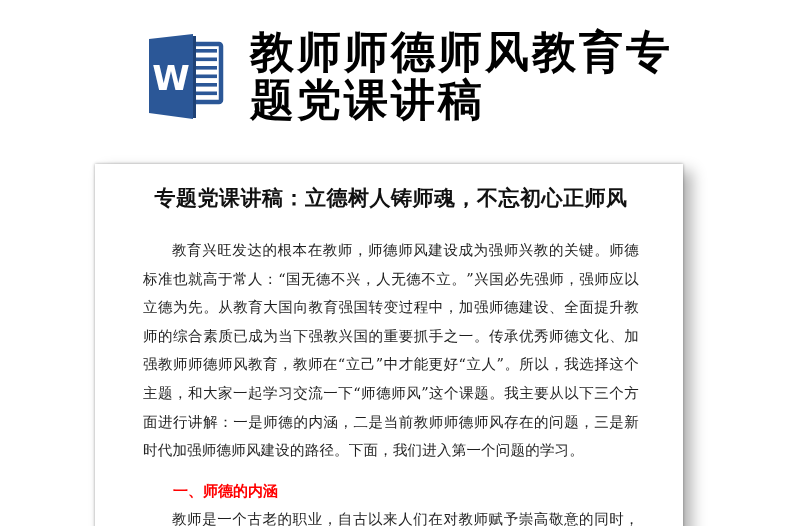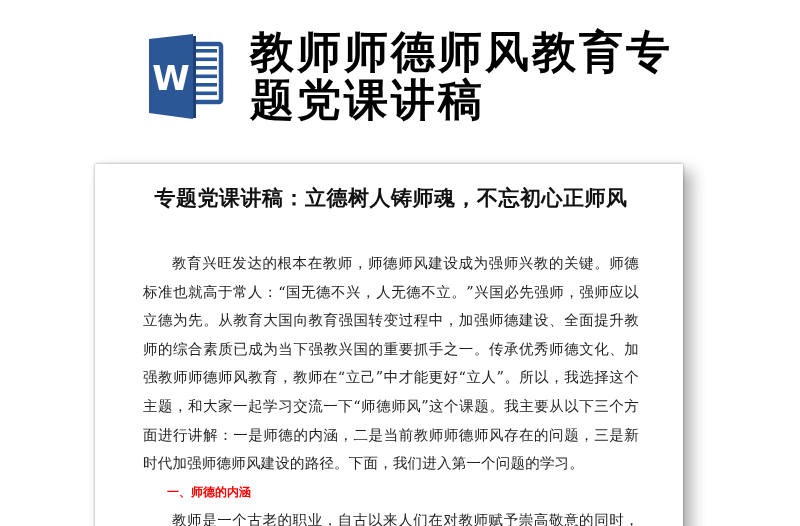--- a/index.html
+++ b/index.html
@@ -54,38 +54,39 @@
     padding: 20px 44px 0 48px;
   }
   .doc-title {
     font-family: "DejaVu Serif", "Liberation Serif", serif;
     font-weight: bold;
     font-size: 21px;
     line-height: 28px;
     letter-spacing: 0.5px;
     text-align: center;
     color: #111111;
-    margin-bottom: 37px;
+    margin-bottom: 24px;
   }
   .body-para {
     font-family: "DejaVu Serif", "Liberation Serif", serif;
     font-size: 14.5px;
     line-height: 28.6px;
     letter-spacing: 0.2px;
     color: #1f1f1f;
     text-align: justify;
     text-indent: 2em;
   }
   .section-heading {
     font-family: "DejaVu Sans", "Liberation Sans", sans-serif;
     font-weight: bold;
-    font-size: 12px;
+    font-size: 15px;
     line-height: 28.6px;
     color: #ff0000;
     text-indent: 2em;
+    margin-top: 12px;
   }
 </style>
 </head>
 <body>
 
 <div class="canvas">
 
   <header class="doc-header">
     <svg class="word-icon" viewBox="0 0 80 87" aria-hidden="true">
 

